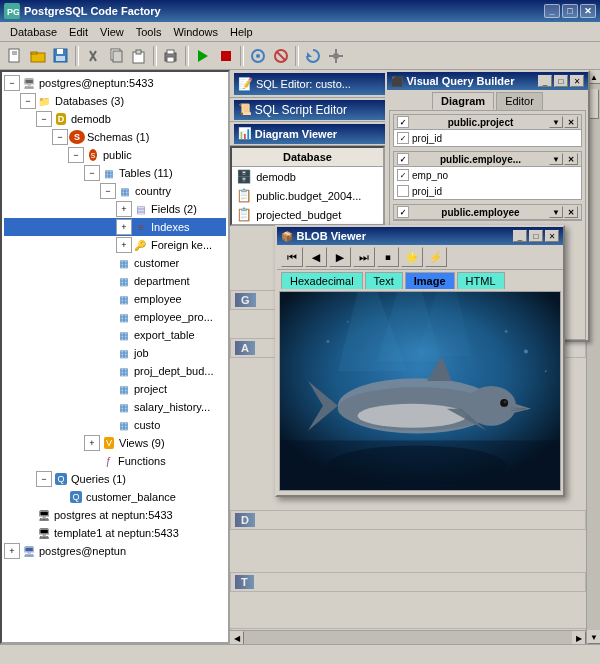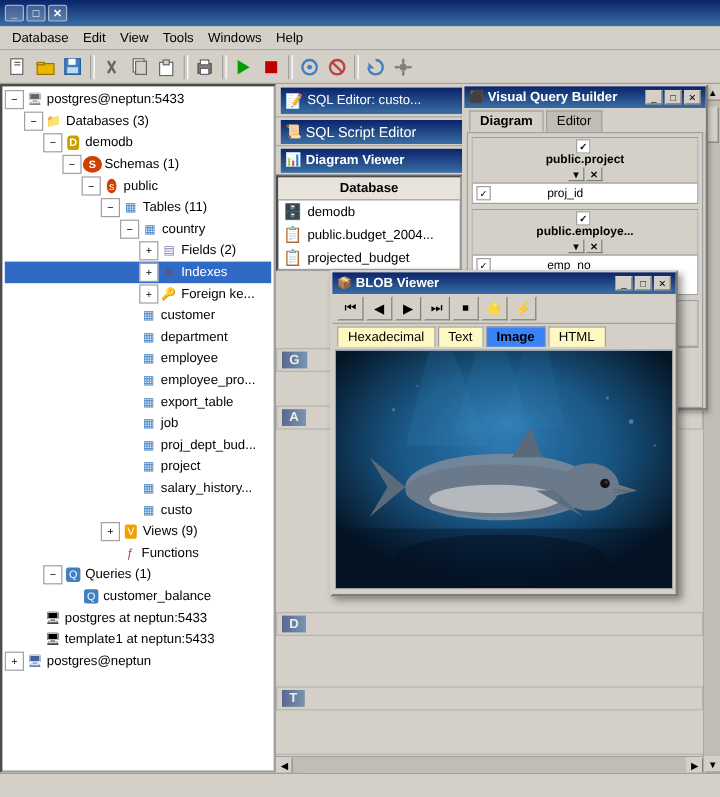--- a/index.html
+++ b/index.html
@@ -227,20 +227,21 @@
       width: 205px;
       background: #d4d0c8;
       border: 2px outset #d4d0c8;
       box-shadow: 2px 2px 4px rgba(0,0,0,0.3);
     }
     .vqb-tabs {
       display: flex;
       background: #d4d0c8;
       padding: 2px 4px 0;
       gap: 2px;
+      justify-content: center;
     }
     .vqb-tab {
       padding: 2px 8px;
       background: #c0bdb5;
       border: 1px solid #a0a0a0;
       border-bottom: none;
       cursor: pointer;
       font-size: 11px;
     }
     .vqb-tab.active {
@@ -262,37 +263,35 @@
       font-size: 10px;
     }
     .vqb-table-header {
       background: #d4d0c8;
       display: flex;
       align-items: center;
       justify-content: space-between;
       padding: 1px 3px;
       border-bottom: 1px solid #a0a0a0;
       font-weight: bold;
-      flex-direction: column;
     }
     .vqb-table-header-btns { display: flex; gap: 1px; }
     .vqb-hbtn {
       width: 14px; height: 12px;
       background: #d4d0c8;
       border: 1px outset #d4d0c8;
       font-size: 8px;
       cursor: pointer;
       display: flex; align-items: center; justify-content: center;
     }
     .vqb-row {
       display: flex;
       align-items: center;
       padding: 1px 3px;
       height: 16px;
-      gap: 44px;
     }
     .vqb-row.selected { background: #316ac5; color: white; }
     .vqb-checkbox {
       width: 12px; height: 12px;
       border: 1px solid #a0a0a0;
       background: white;
       margin-right: 3px;
       display: flex; align-items: center; justify-content: center;
       font-size: 8px;
     }
@@ -324,21 +323,21 @@
       display: flex; align-items: center; justify-content: center;
       font-size: 11px;
     }
     .blob-tabs {
       display: flex;
       gap: 2px;
       padding: 2px 4px 0;
     }
     .blob-tab {
       padding: 2px 8px;
-      background: #fef9c3;
+      background: #5eead4;
       border: 1px solid #a0a0a0;
       border-bottom: none;
       cursor: pointer;
       font-size: 11px;
     }
     .blob-tab.active {
       background: #3b82f6;
       font-weight: bold;
     }
     .blob-image-area {
@@ -400,20 +399,29 @@
       display: flex; align-items: center; justify-content: center;
       font-size: 8px; cursor: pointer;
       flex-shrink: 0;
     }
     .scroll-track-h { flex: 1; background: #c0bdb5; }
   </style>
 </head>
 <body>
 
 <div class="title-bar">
+  <div class="title-bar-left">
+    <div class="title-icon">
+      <svg width="14" height="14" viewBox="0 0 14 14">
+        <rect width="14" height="14" rx="2" fill="#4a9"></rect>
+        <text x="2" y="11" font-size="9" fill="white" font-weight="bold">PG</text>
+      </svg>
+    </div>
+    <span class="title-text">PostgreSQL Code Factory</span>
+  </div>
   <div class="title-controls">
     <div class="title-btn">_</div>
     <div class="title-btn">□</div>
     <div class="title-btn">✕</div>
   </div>
 </div>
 
 <div class="menu-bar">
   <span class="menu-item">Database</span>
   <span class="menu-item">Edit</span>

